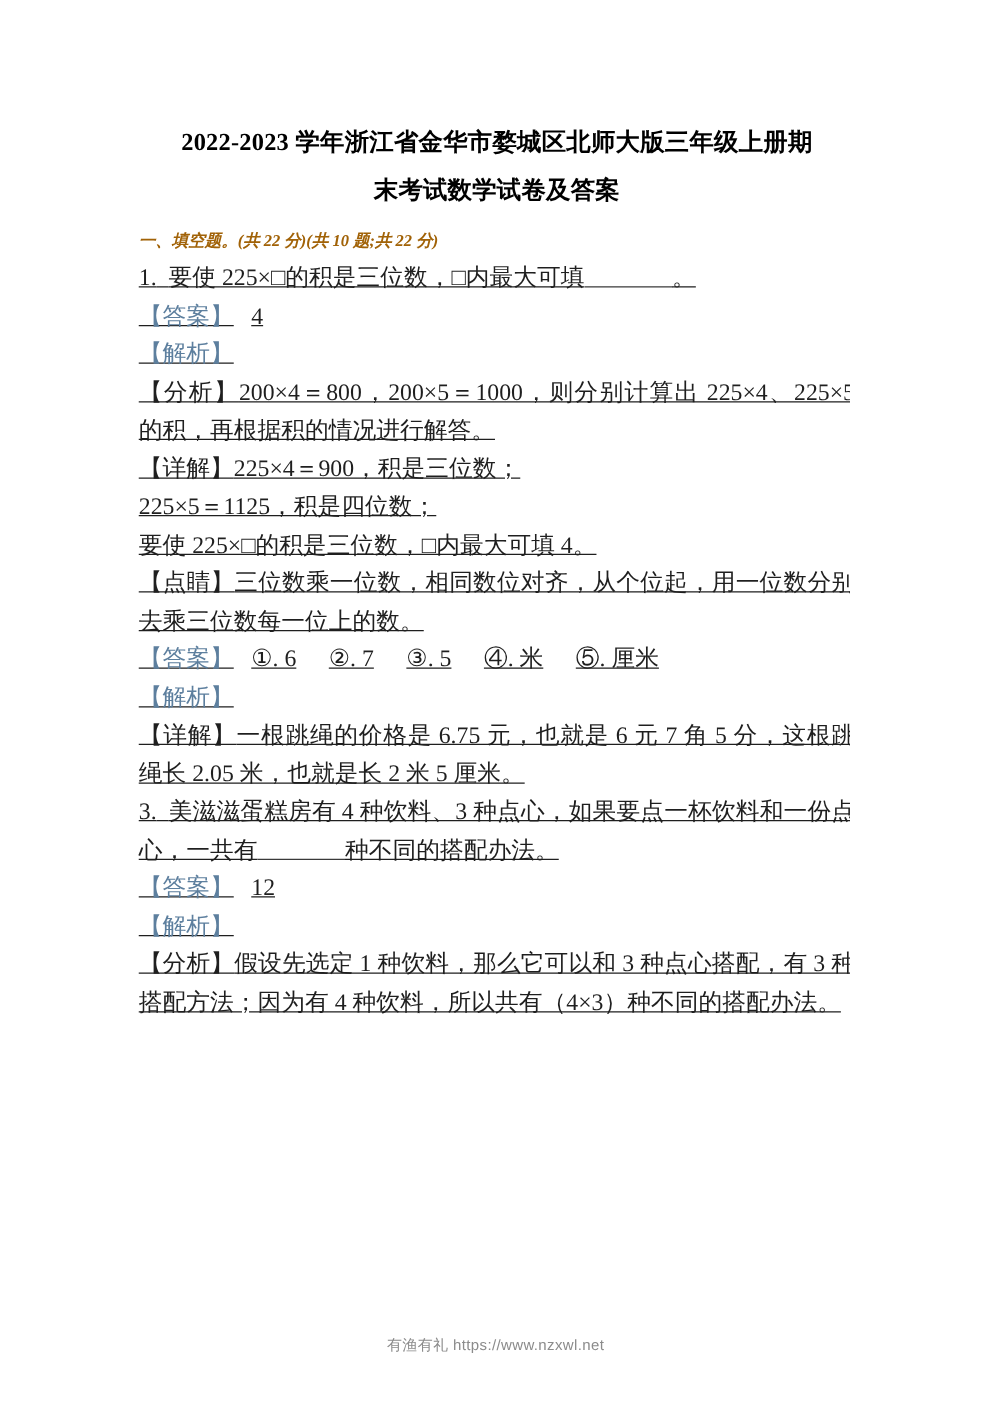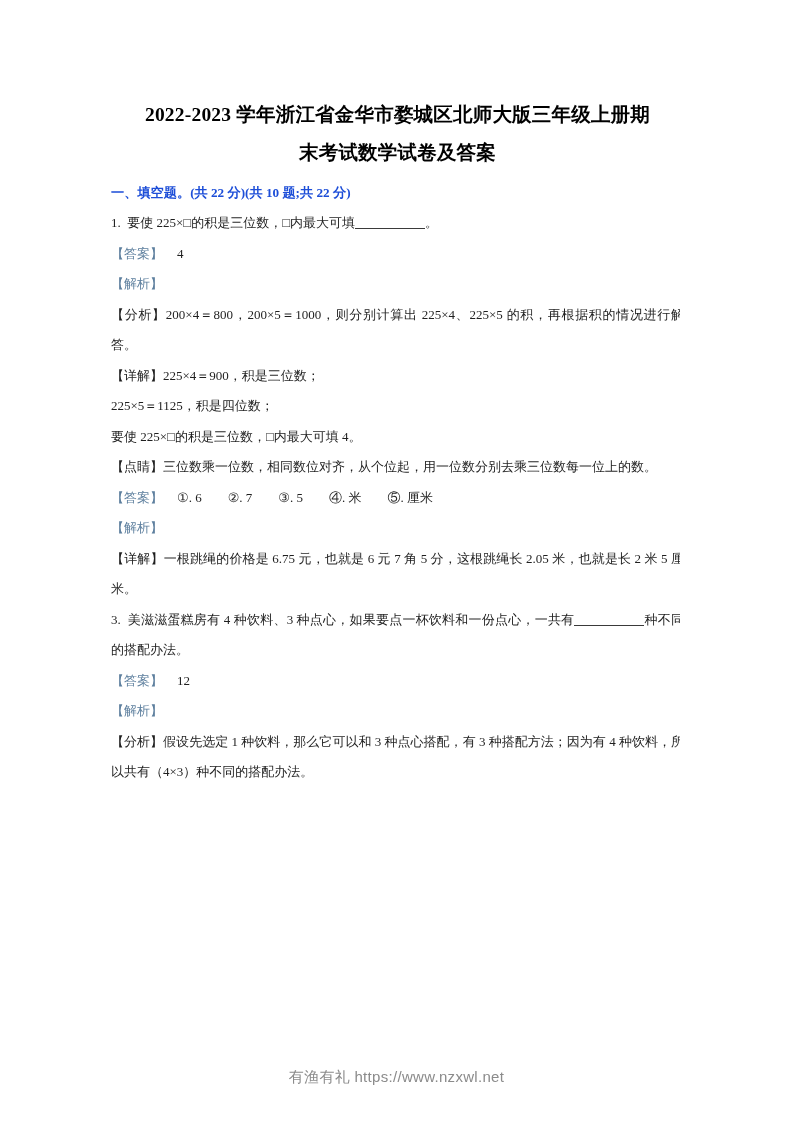--- a/index.html
+++ b/index.html
@@ -43,30 +43,32 @@
   }
   .doc-title .tl2 {
     display: block;
   }
   
   .section-head {
     font-size: 13.2px;
     font-weight: bold;
     line-height: 30px;
     margin-top: 4px;
-    color: #1d4ed8;
+    color: #a16207;
+    font-style: italic;
   }
   
   .p {
-    font-size: 13px;
+    font-size: 19px;
     line-height: 30.5px;
     text-align: justify;
     text-justify: inter-ideograph;
     margin: 0;
     color: #1f1f1f;
+    text-decoration: underline;
   }
   .p.q {
     text-indent: 0;
   }
   .tag-blue {
     color: #5d7f9e;
   }
   .ans-line .tag-blue {
     margin-right: 14px;
   }
@@ -84,21 +86,21 @@
   .b-sm { width: 50px; }
   .b-lg { width: 70px; }
   
   .footer {
     position: absolute;
     left: 0;
     top: 1068px;
     width: 793px;
     text-align: center;
     font-family: "Liberation Sans", "DejaVu Sans", sans-serif;
-    font-size: 15px;
+    font-size: 12px;
     color: #8b8b8b;
     letter-spacing: 0.3px;
   }
 </style>
 </head>
 <body>
 
 <div class="page">
 
   <div class="content">

